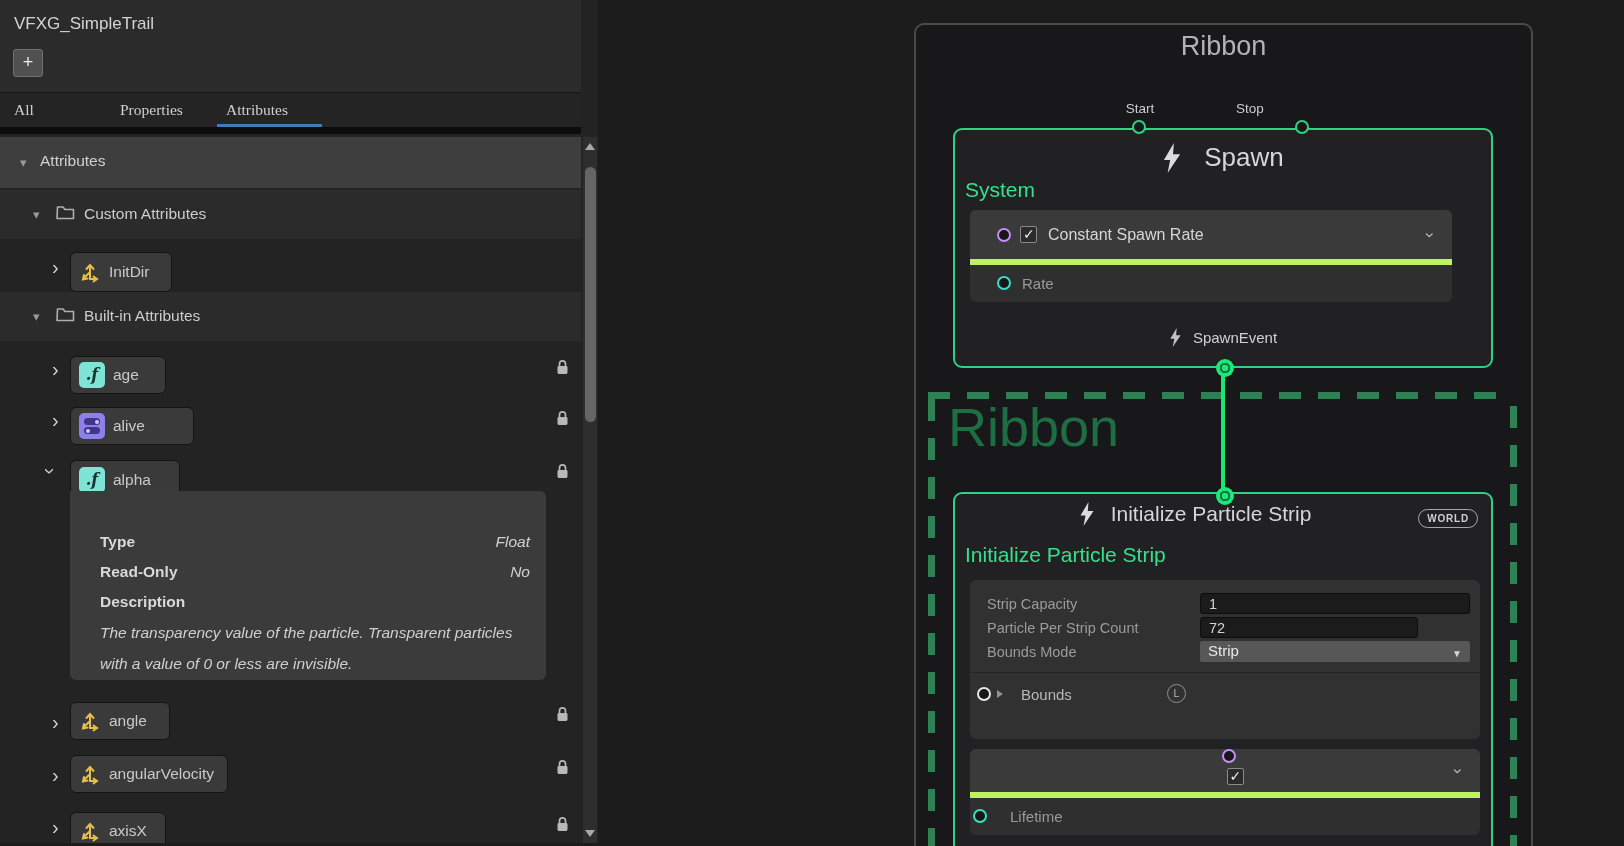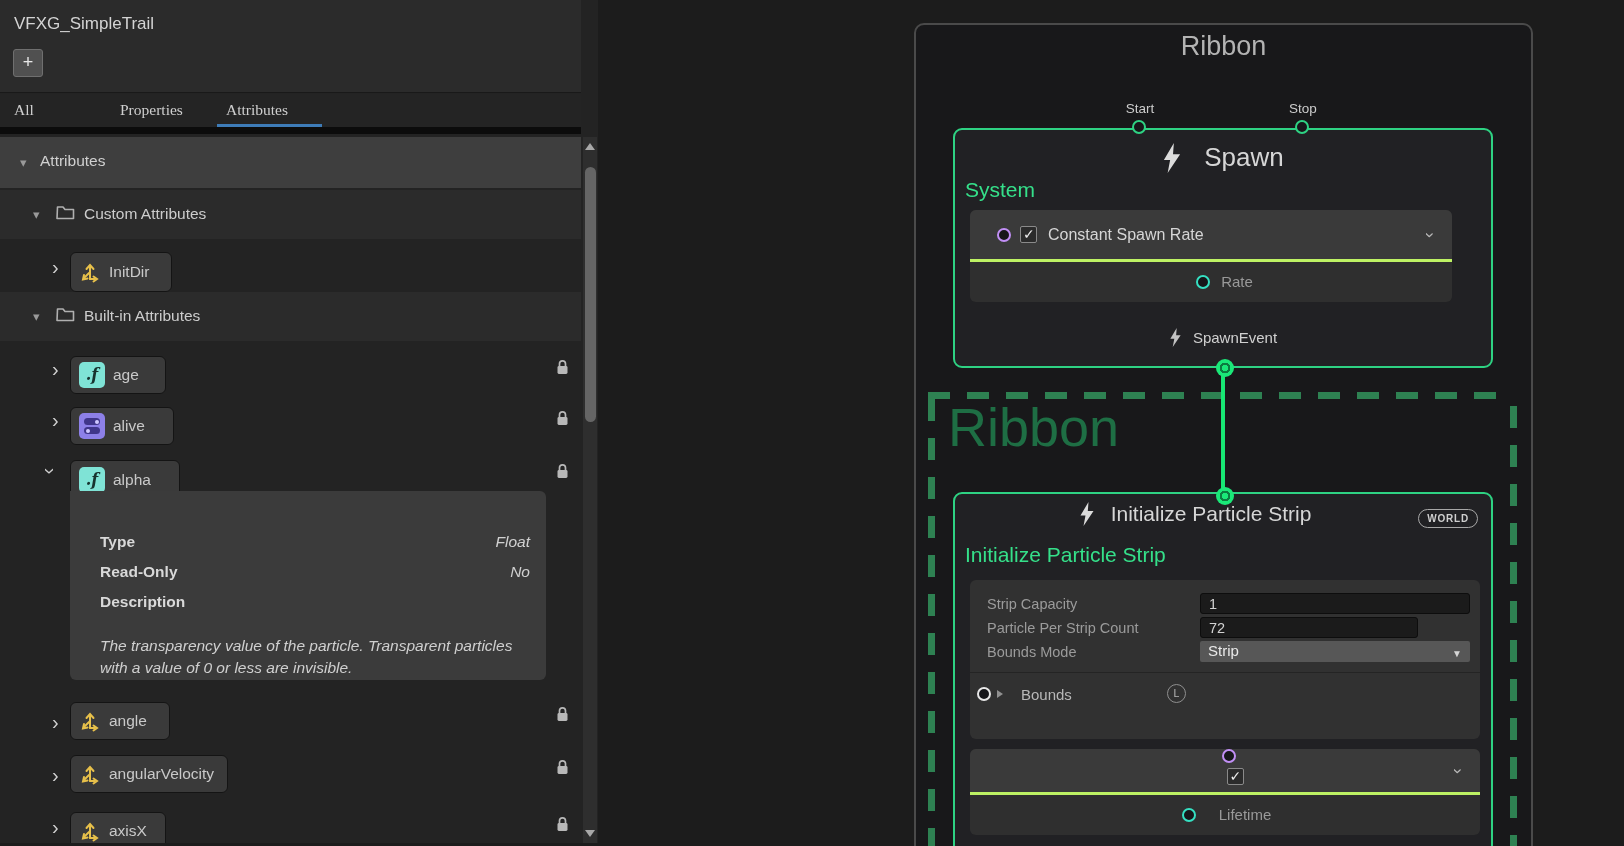--- a/index.html
+++ b/index.html
@@ -52,21 +52,21 @@
 
   .dash-h { position:absolute; height:7px; background:repeating-linear-gradient(90deg,#2e8152 0 22px,transparent 22px 39px); }
   .dash-v { position:absolute; width:7px; background:repeating-linear-gradient(180deg,#2e8152 0 22px,transparent 22px 39px); }
   #group-label { position:absolute; left:948px; top:396px; font-size:54px; color:#1e6e44; }
 
   .node { position:absolute; background:#212124; border:2px solid #2ed283; border-radius:9px; }
   .node-titlerow { position:absolute; left:0; width:100%; display:flex; justify-content:center; align-items:center; }
   .context-label { position:absolute; font-size:21px; color:#35e08a; }
   .blockbox { position:absolute; border-radius:6px; overflow:hidden; background:#2f2f2f; }
   .block-head { position:relative; background:#3a3a3a; display:flex; align-items:center; }
-  .block-row  { position:relative; background:#2f2f2f; border-top:3px solid #bef264; display:flex; align-items:center;justify-content:center; }
+  .block-row  { position:relative; background:#2f2f2f; border-top:6px solid #bef264; display:flex; align-items:center; }
   .port { width:14px; height:14px; border-radius:50%; border:2.5px solid #fff; background:#17171a; flex:0 0 auto; position:relative; }
   .port.abs { position:absolute; }
   .port-purple { border-color:#c18ff5; }
   .port-cyan   { border-color:#35e0c2; }
   .port-white  { border-color:#e8e8e8; }
   .port-blue   { border-color:#6a62f0; }
   .checkbox { width:17px; height:17px; background:#2b2b2b; border:1px solid #8a8a8a; border-radius:2px;
     position:relative; flex:0 0 auto; cursor:pointer; }
   .checkbox.checked::after { content:"✓"; position:absolute; left:2px; top:-1px; font-size:14px; color:#ececec; }
   .block-chevron { position:absolute; right:18px; top:50%; transform:translateY(-50%) rotate(90deg);
@@ -153,21 +153,21 @@
         <span class="pill-label">age</span>
       </div>
       <svg class="lock" style="top:18px;" width="13" height="16" viewBox="0 0 13 16">
         <path d="M3.5 7 V4.8 a3 3 0 0 1 6 0 V7" stroke="#b8b8b8" stroke-width="1.7" fill="none"></path>
         <rect x="1.5" y="7" width="10" height="8" rx="1.4" fill="#b8b8b8"></rect>
       </svg>
     </div>
 
     <div class="row" style="top:258px; height:51px;">
       <span class="chev" style="left:52px; top:18px;">›</span>
-      <div class="pill" style="left:70px; top:15px; width:104px; height:38px;">
+      <div class="pill" style="left:70px; top:15px; width:124px; height:38px;">
         <div class="tile tile-bool">
           <div class="tog" style="top:5px;">
               <div class="knob" style="right:1.5px;"></div>
             </div>
           <div class="tog" style="top:14px;">
               <div class="knob" style="left:1.5px;"></div>
             </div>
         </div>
         <span class="pill-label">alive</span>
       </div>
@@ -194,21 +194,21 @@
         <span class="detail-label">Read-Only</span>
         <span class="detail-value">No</span>
       </div>
       <div style="position:absolute; left:30px; right:16px; top:42px; display:flex; justify-content:space-between;">
         <span class="detail-label">Type</span>
         <span class="detail-value">Float</span>
       </div>
       <div style="position:absolute; left:30px; top:102px;">
         <span class="detail-label">Description</span>
       </div>
-      <div style="position:absolute; left:30px; right:18px; top:126px; font-style:italic; font-size:15.5px; line-height:22px; color:#cfcfcf;margin-top:18px;">The transparency value of the particle. Transparent particles with a value of 0 or less are invisible.</div>
+      <div style="position:absolute; left:30px; right:18px; top:126px; font-style:italic; font-size:15.5px; line-height:31px; color:#cfcfcf;">The transparency value of the particle. Transparent particles with a value of 0 or less are invisible.</div>
     </div>
 
     <div class="row" style="top:558px; height:53px;">
       <span class="chev" style="left:52px; top:20px;">›</span>
       <div class="pill" style="left:70px; top:10px; width:100px; height:38px;">
         <svg width="22" height="22" viewBox="0 0 22 22">
           <g stroke="#e7c04a" stroke-width="2" fill="none" stroke-linecap="round">
             <path d="M11 18 V5"></path>
               <path d="M7.5 8 L11 4 L14.5 8"></path>
             <path d="M11 18 H16"></path>
@@ -278,21 +278,21 @@
 <div id="sys-container">
   <div id="sys-title">Ribbon</div>
 </div>
 
 <div class="dash-h" style="left:928px; top:392px; width:568px;"></div>
 <div class="dash-v" style="left:928px; top:399px; height:447px;"></div>
 <div class="dash-v" style="left:1510px; top:406px; height:440px;"></div>
 <div id="group-label">Ribbon</div>
 
 <div class="portlabel" style="left:1140px; top:101px;">Start</div>
-<div class="portlabel" style="left:1303px; top:101px;">Stop</div>
+<div class="portlabel" style="left:1250px; top:101px;">Stop</div>
 
 <div class="edge" style="left:1221px; top:368px; height:126px;"></div>
 
 <div class="node" style="left:953px; top:128px; width:540px; height:240px;">
   <div class="port abs" style="left:177px; top:-10px; border-color:#2ed283;"></div>
   <div class="port abs" style="left:340px; top:-10px; border-color:#2ed283;"></div>
 
   <div class="node-titlerow" style="top:12px; gap:22px;">
     <svg width="20" height="30" viewBox="0 0 16 24">
       <path d="M9.5 0 L1.5 13.5 L6.5 13.5 L4.5 24 L14.5 9 L8.8 9 Z" fill="#dcdcdc"></path>

